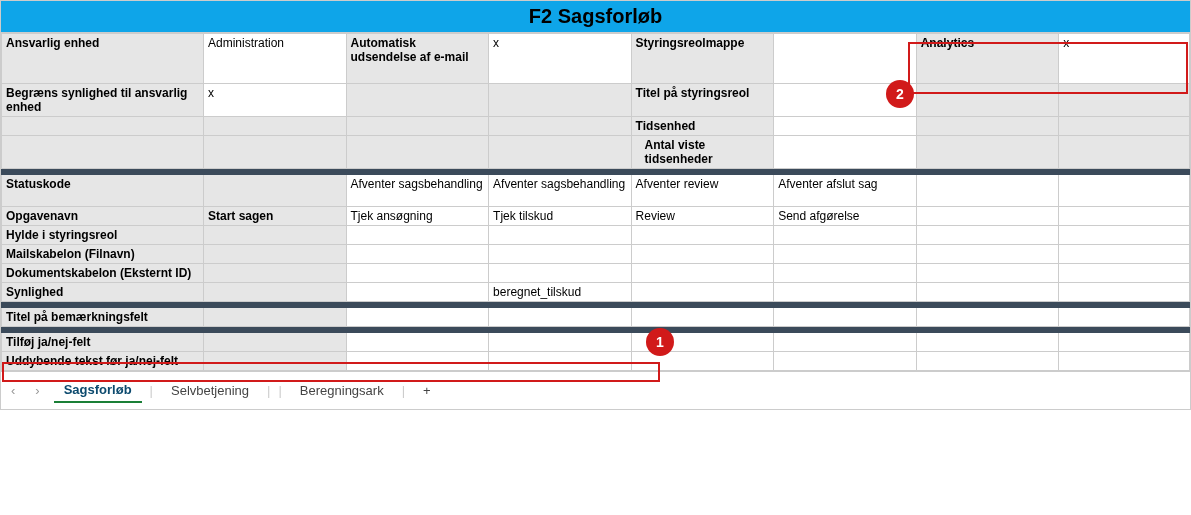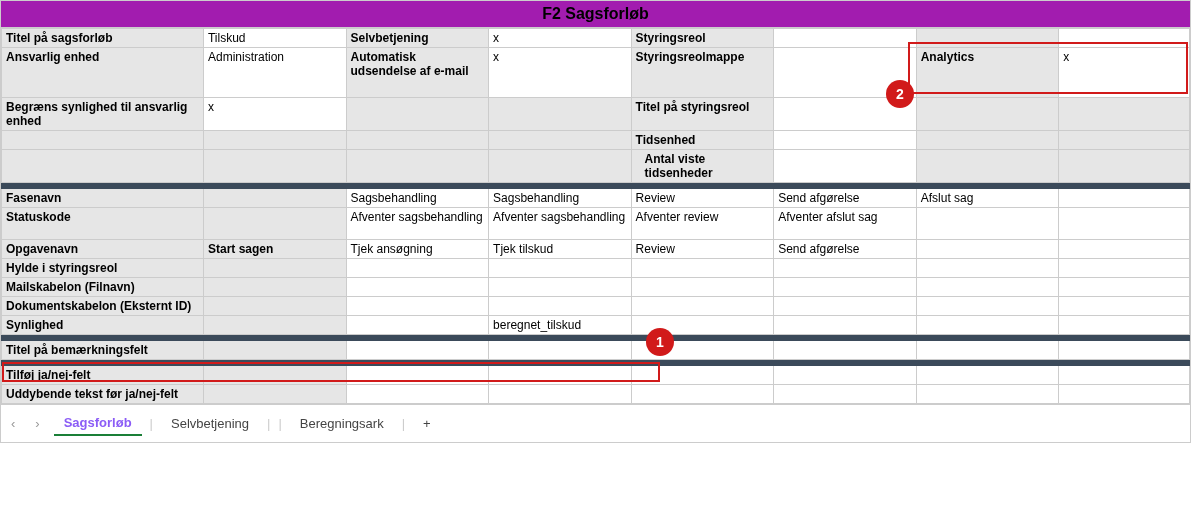--- a/index.html
+++ b/index.html
@@ -10,24 +10,24 @@
     background: #fff;
     color: #000;
   }
   .container {
     width: 1191px;
     border: 1px solid #ccc;
   }
   .title-bar {
     text-align: center;
     font-weight: bold;
-    font-size: 16px;
+    font-size: 20px;
     padding: 4px 0;
     border-bottom: 1px solid #ccc;
-    background: #a21caf;
+    background: #0ea5e9;
   }
   table {
     width: 100%;
     border-collapse: collapse;
     table-layout: fixed;
   }
   td {
     border: 1px solid #ccc;
     padding: 2px 4px;
     vertical-align: top;
@@ -62,21 +62,21 @@
     display: flex;
     align-items: center;
     gap: 8px;
     padding: 6px 4px;
     border-top: 1px solid #ccc;
     background: #fff;
     font-size: 13px;
   }
   .tabs .nav { color: #999; padding: 2px 6px; }
   .tabs .tab { padding: 4px 10px; color: #444; cursor: pointer; }
-  .tabs .tab.active { border-bottom: 2px solid #1a7f37; font-weight: 600; color:#8b5cf6;}
+  .tabs .tab.active { border-bottom: 2px solid #1a7f37; font-weight: 600; color:#0c4a6e;}
   .tabs .sep { color: #ccc; }
   .wrap { position: relative; }
 </style>
 </head>
 <body>
 
 <div class="wrap">
 <div class="container">
   <div class="title-bar">F2 Sagsforløb</div>
   <table>
@@ -85,30 +85,20 @@
           <col style="width:12%">
           <col style="width:12%">
           <col style="width:12%">
       <col style="width:12%">
           <col style="width:12%">
           <col style="width:12%">
           <col style="width:11%">
     </colgroup>
 
     <tbody>
-          <tr>
-      <td class="h">Titel på sagsforløb</td>
-      <td class="w">Tilskud</td>
-      <td class="h">Selvbetjening</td>
-      <td class="w">x</td>
-      <td class="h">Styringsreol</td>
-      <td class="w"></td>
-      <td class="h"></td>
-      <td class="w"></td>
-    </tr>
     <tr class="tall">
       <td class="h">Ansvarlig enhed</td>
       <td class="w">Administration</td>
       <td class="h">Automatisk udsendelse af e-mail</td>
       <td class="w">x</td>
       <td class="h">Styringsreolmappe</td>
       <td class="w"></td>
       <td class="h">Analytics</td>
       <td class="w">x</td>
     </tr>
@@ -140,30 +130,20 @@
       <td class="h" style="height:32px;padding-left:13px;">Antal viste tidsenheder</td>
       <td class="w"></td>
             <td class="h"></td>
             <td class="h"></td>
     </tr>
     <tr class="sep">
             <td colspan="8"></td>
           </tr>
 
     <tr>
-      <td class="h">Fasenavn</td>
-      <td class="h"></td>
-      <td class="w">Sagsbehandling</td>
-      <td class="w">Sagsbehandling</td>
-      <td class="w">Review</td>
-      <td class="w">Send afgørelse</td>
-      <td class="w">Afslut sag</td>
-      <td class="w"></td>
-    </tr>
-    <tr>
       <td class="h" style="height:32px;">Statuskode</td>
       <td class="h"></td>
       <td class="w">Afventer sagsbehandling</td>
       <td class="w">Afventer sagsbehandling</td>
       <td class="w">Afventer review</td>
       <td class="w">Afventer afslut sag</td>
       <td class="w"></td>
       <td class="w"></td>
     </tr>
     <tr>

